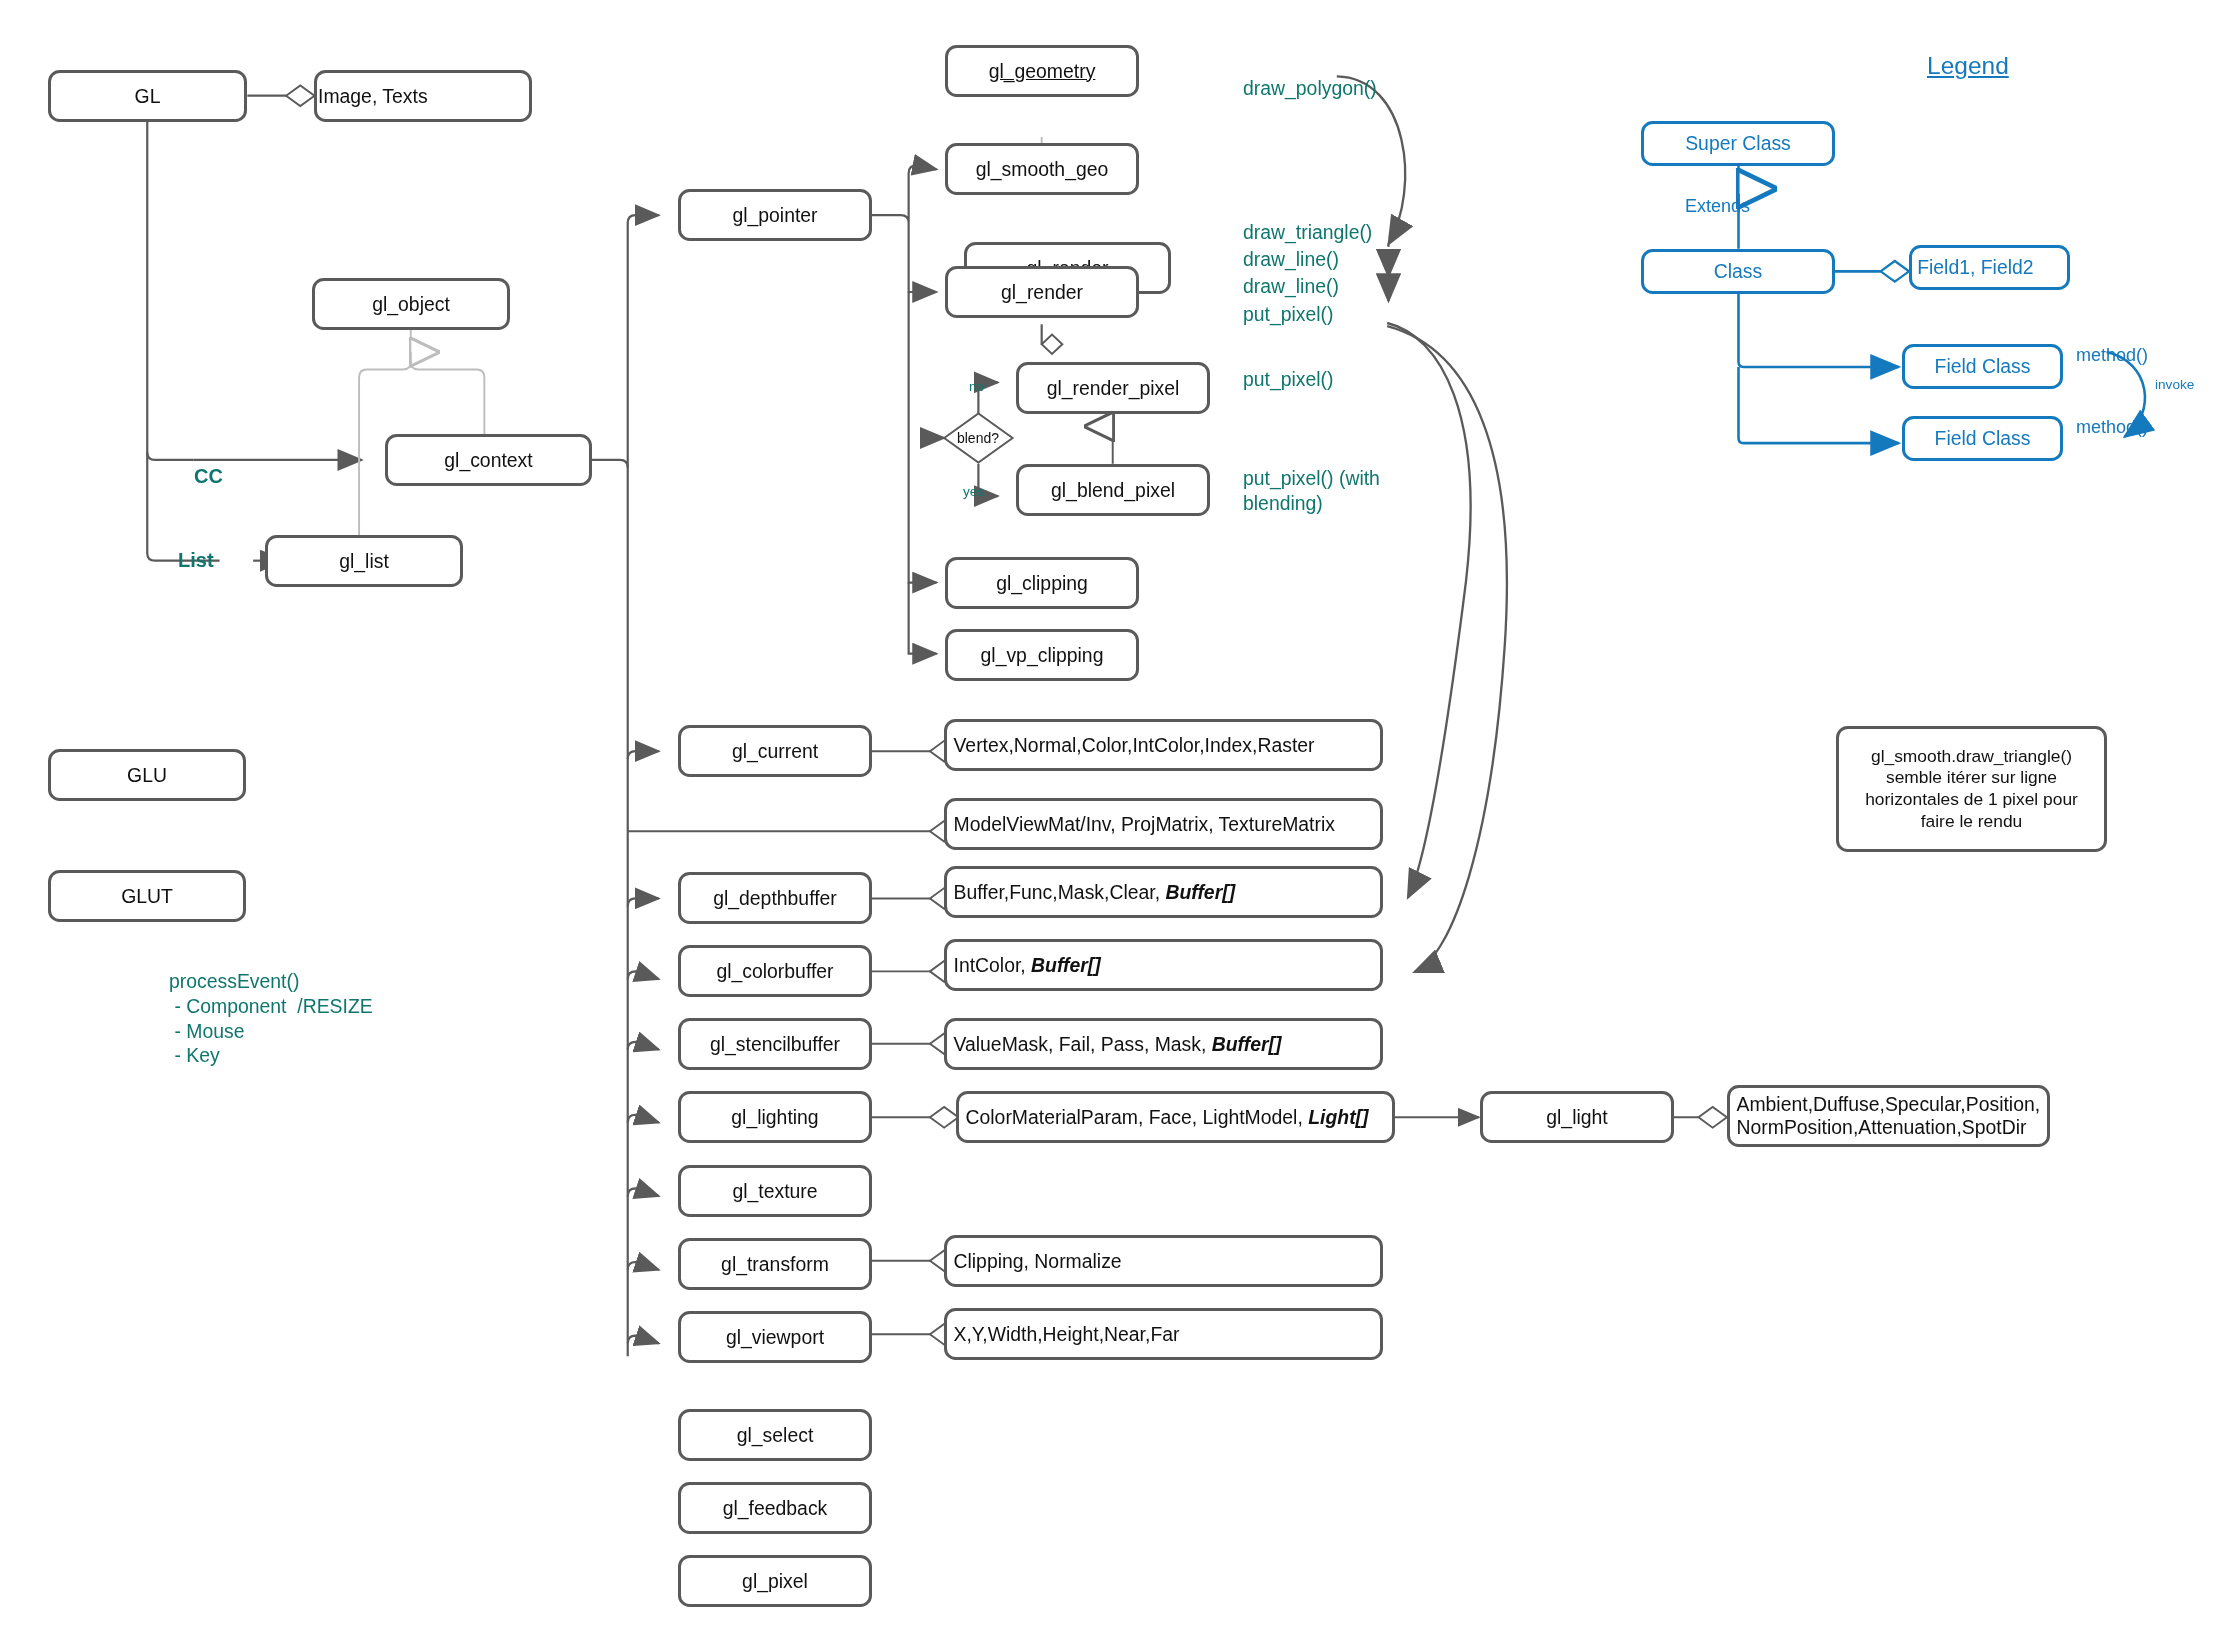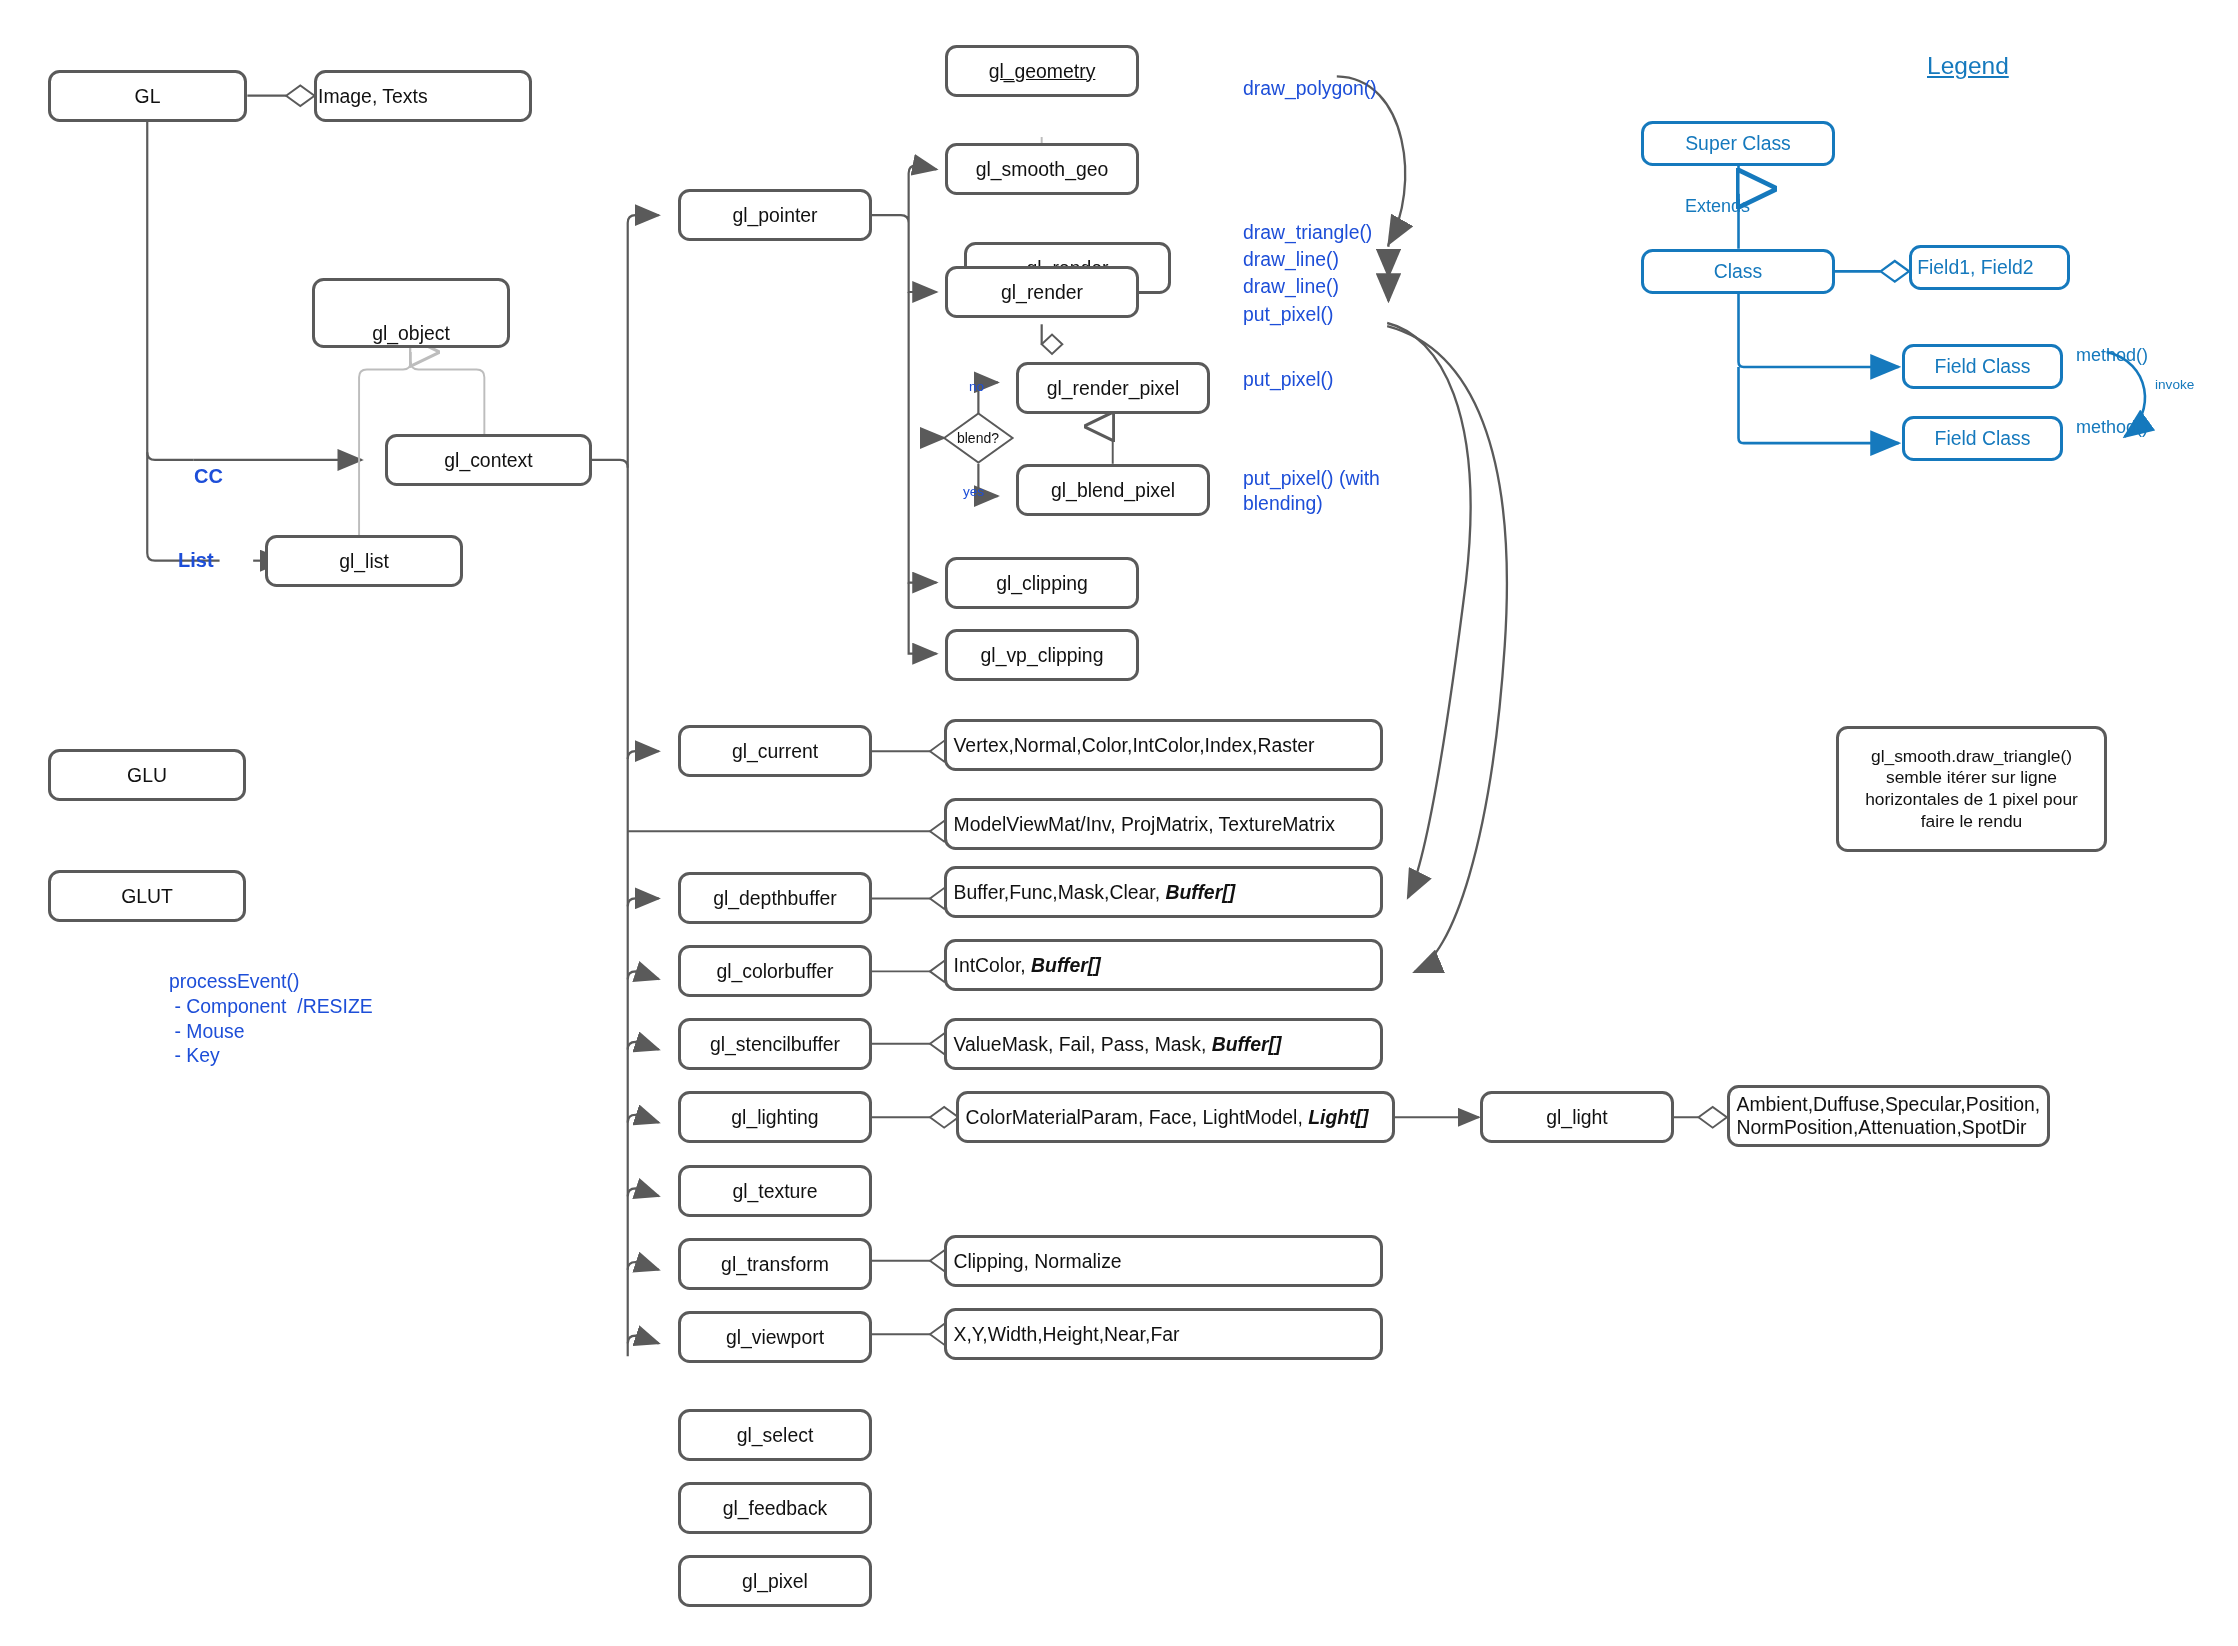--- a/index.html
+++ b/index.html
@@ -7,21 +7,21 @@
   #stage{position:relative;width:2239px;height:1647px;background:#ffffff;overflow:hidden;}
   svg#wires{position:absolute;left:0;top:0;width:2239px;height:1647px;pointer-events:none;}
   .node{position:absolute;box-sizing:border-box;border:3.9px solid #5a5a5a;border-radius:11.6px;
         background:#fff;display:flex;align-items:center;justify-content:center;
         font-size:19.4px;color:#111;z-index:5;}
   .node.attr{justify-content:flex-start;padding-left:6.5px;text-align:left;line-height:1.18;}
   .node.attr.two{align-items:center;}
   .node.blue{border-color:#1579bd;color:#1579bd;border-width:3.9px;}
   .node.note{font-size:17.4px;line-height:1.25;text-align:center;padding:3.9px 9px;justify-content:center;}
   .node.ghost{z-index:4;}
-  .lbl{position:absolute;font-size:19.4px;color:#1d4ed8;z-index:6;white-space:pre;line-height:1.28;}
+  .lbl{position:absolute;font-size:19.4px;color:#0f766e;z-index:6;white-space:pre;line-height:1.28;}
   .lbl.tiny{font-size:13.6px;}
   .lbl.bold{font-weight:bold;font-size:20px;}
   .lbl.blue{color:#1579bd;}
   .lbl.legend-title{font-size:24.5px;color:#1579bd;text-decoration:underline;}
   .ital{font-style:italic;font-weight:bold;}
   .decision{position:absolute;z-index:6;display:flex;align-items:center;justify-content:center;
             font-size:14px;color:#111;}
 </style>
 </head>
 <body>
@@ -153,21 +153,21 @@
     </g>
   </svg>
 
   <div class="node" style="left:48px;top:70px;width:199px;height:52px;">
     <span>GL</span>
   </div>
   <div class="node" style="left:314px;top:70px;width:218px;height:52px;">
     <span style="width:100%;text-align:left;padding-left:1px;">Image, Texts</span>
   </div>
 
-  <div class="node" style="left:312px;top:278px;width:198px;height:70px;align-items:flex-end;">
+  <div class="node" style="left:312px;top:278px;width:198px;height:52px;">
     <span>gl_object</span>
   </div>
   <div class="node" style="left:385px;top:434px;width:207px;height:52px;">
     <span>gl_context</span>
   </div>
   <div class="node" style="left:265px;top:535px;width:198px;height:52px;">
     <span>gl_list</span>
   </div>
   <div class="lbl bold" style="left:194px;top:464px;">CC</div>
   <div class="lbl bold" style="left:178px;top:548px;">List</div>

